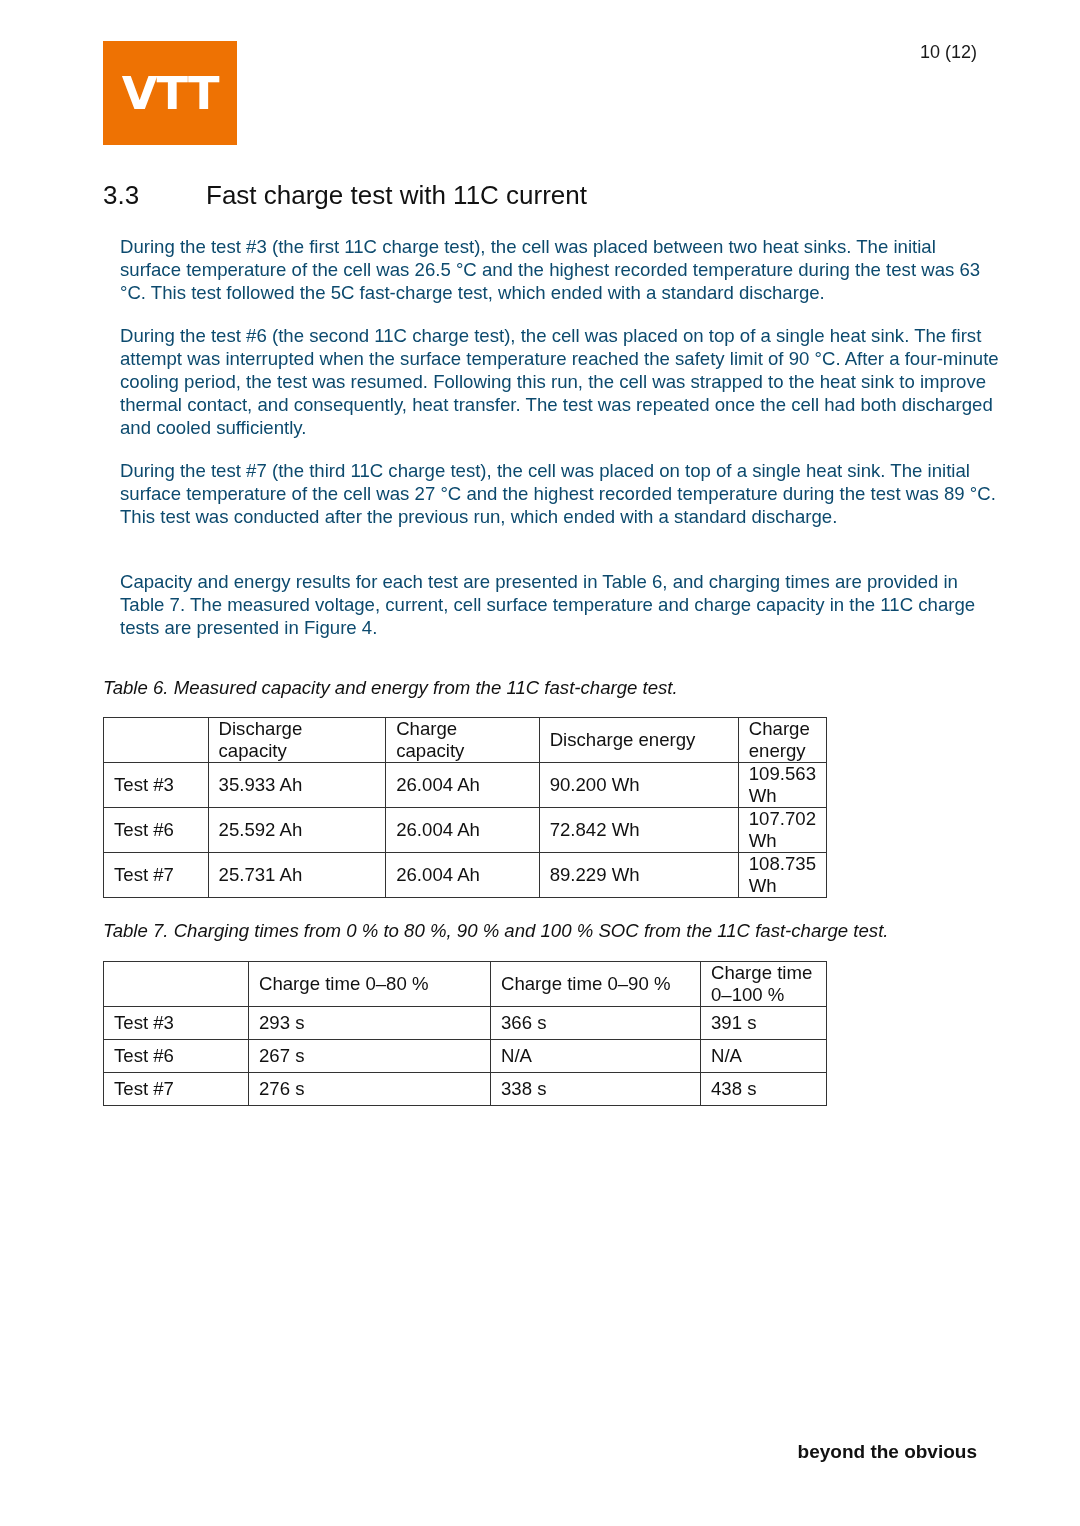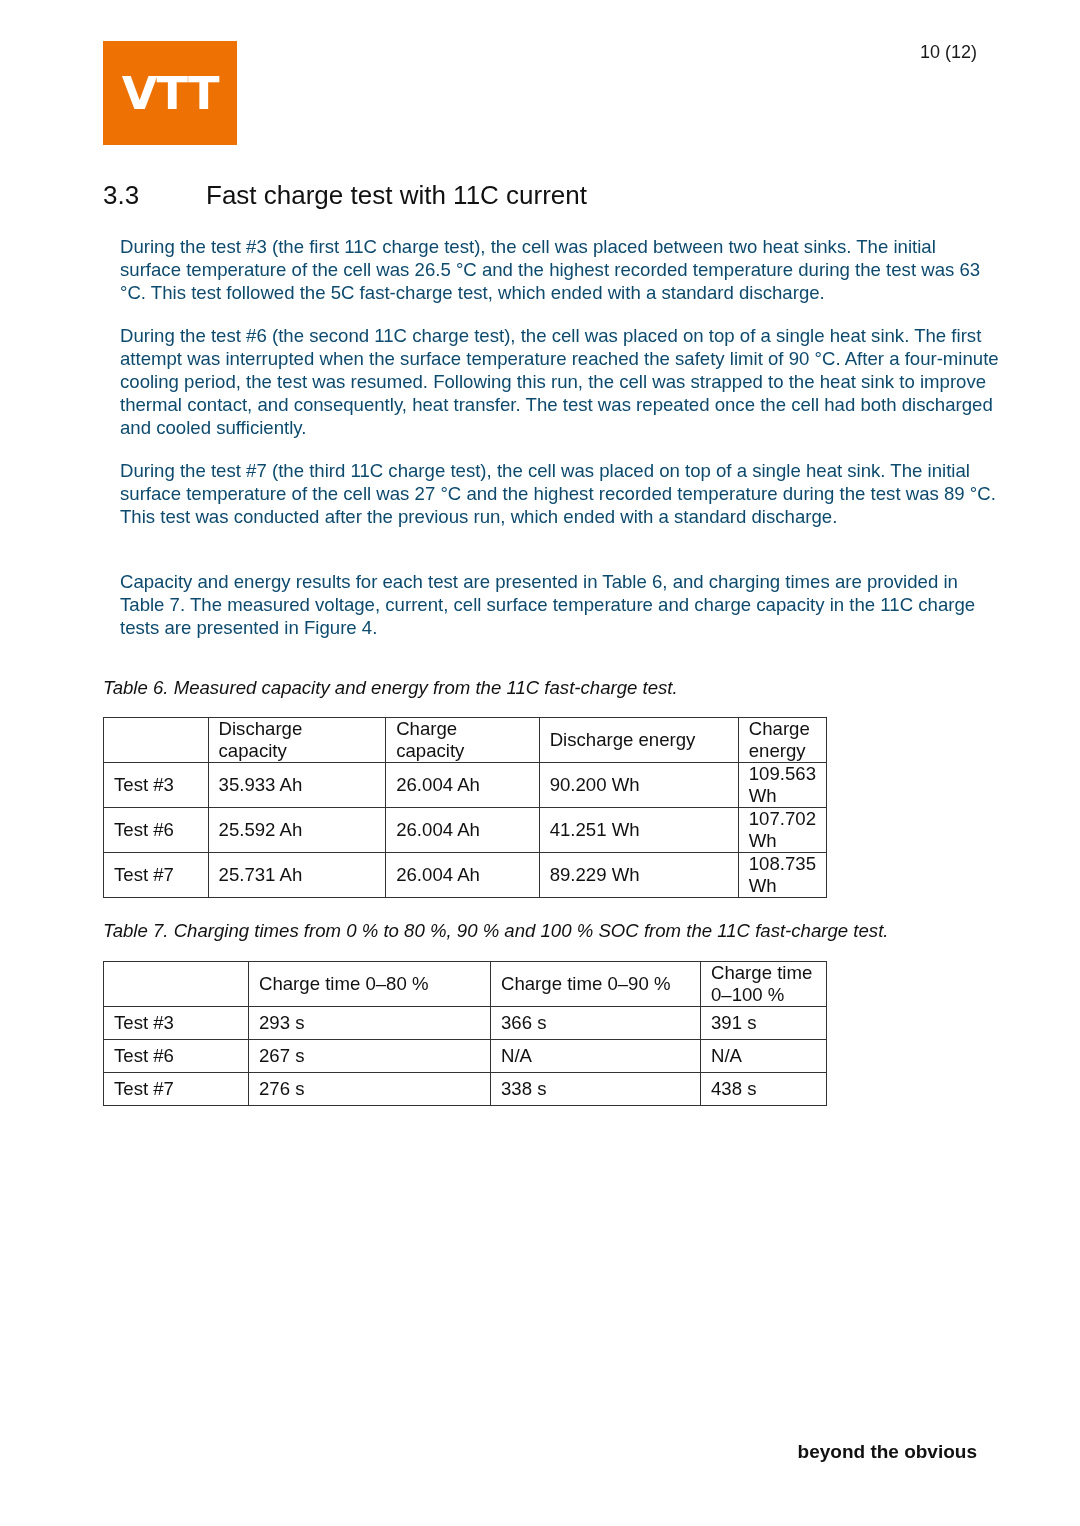--- a/index.html
+++ b/index.html
@@ -86,21 +86,21 @@
     <td>Test #3</td>
     <td>35.933 Ah</td>
     <td>26.004 Ah</td>
     <td>90.200 Wh</td>
     <td>109.563 Wh</td>
   </tr>
   <tr>
     <td>Test #6</td>
     <td>25.592 Ah</td>
     <td>26.004 Ah</td>
-    <td>41.251 Wh</td>
+    <td>72.842 Wh</td>
     <td>107.702 Wh</td>
   </tr>
   <tr>
     <td>Test #7</td>
     <td>25.731 Ah</td>
     <td>26.004 Ah</td>
     <td>89.229 Wh</td>
     <td>108.735 Wh</td>
   </tr>
 </tbody>

